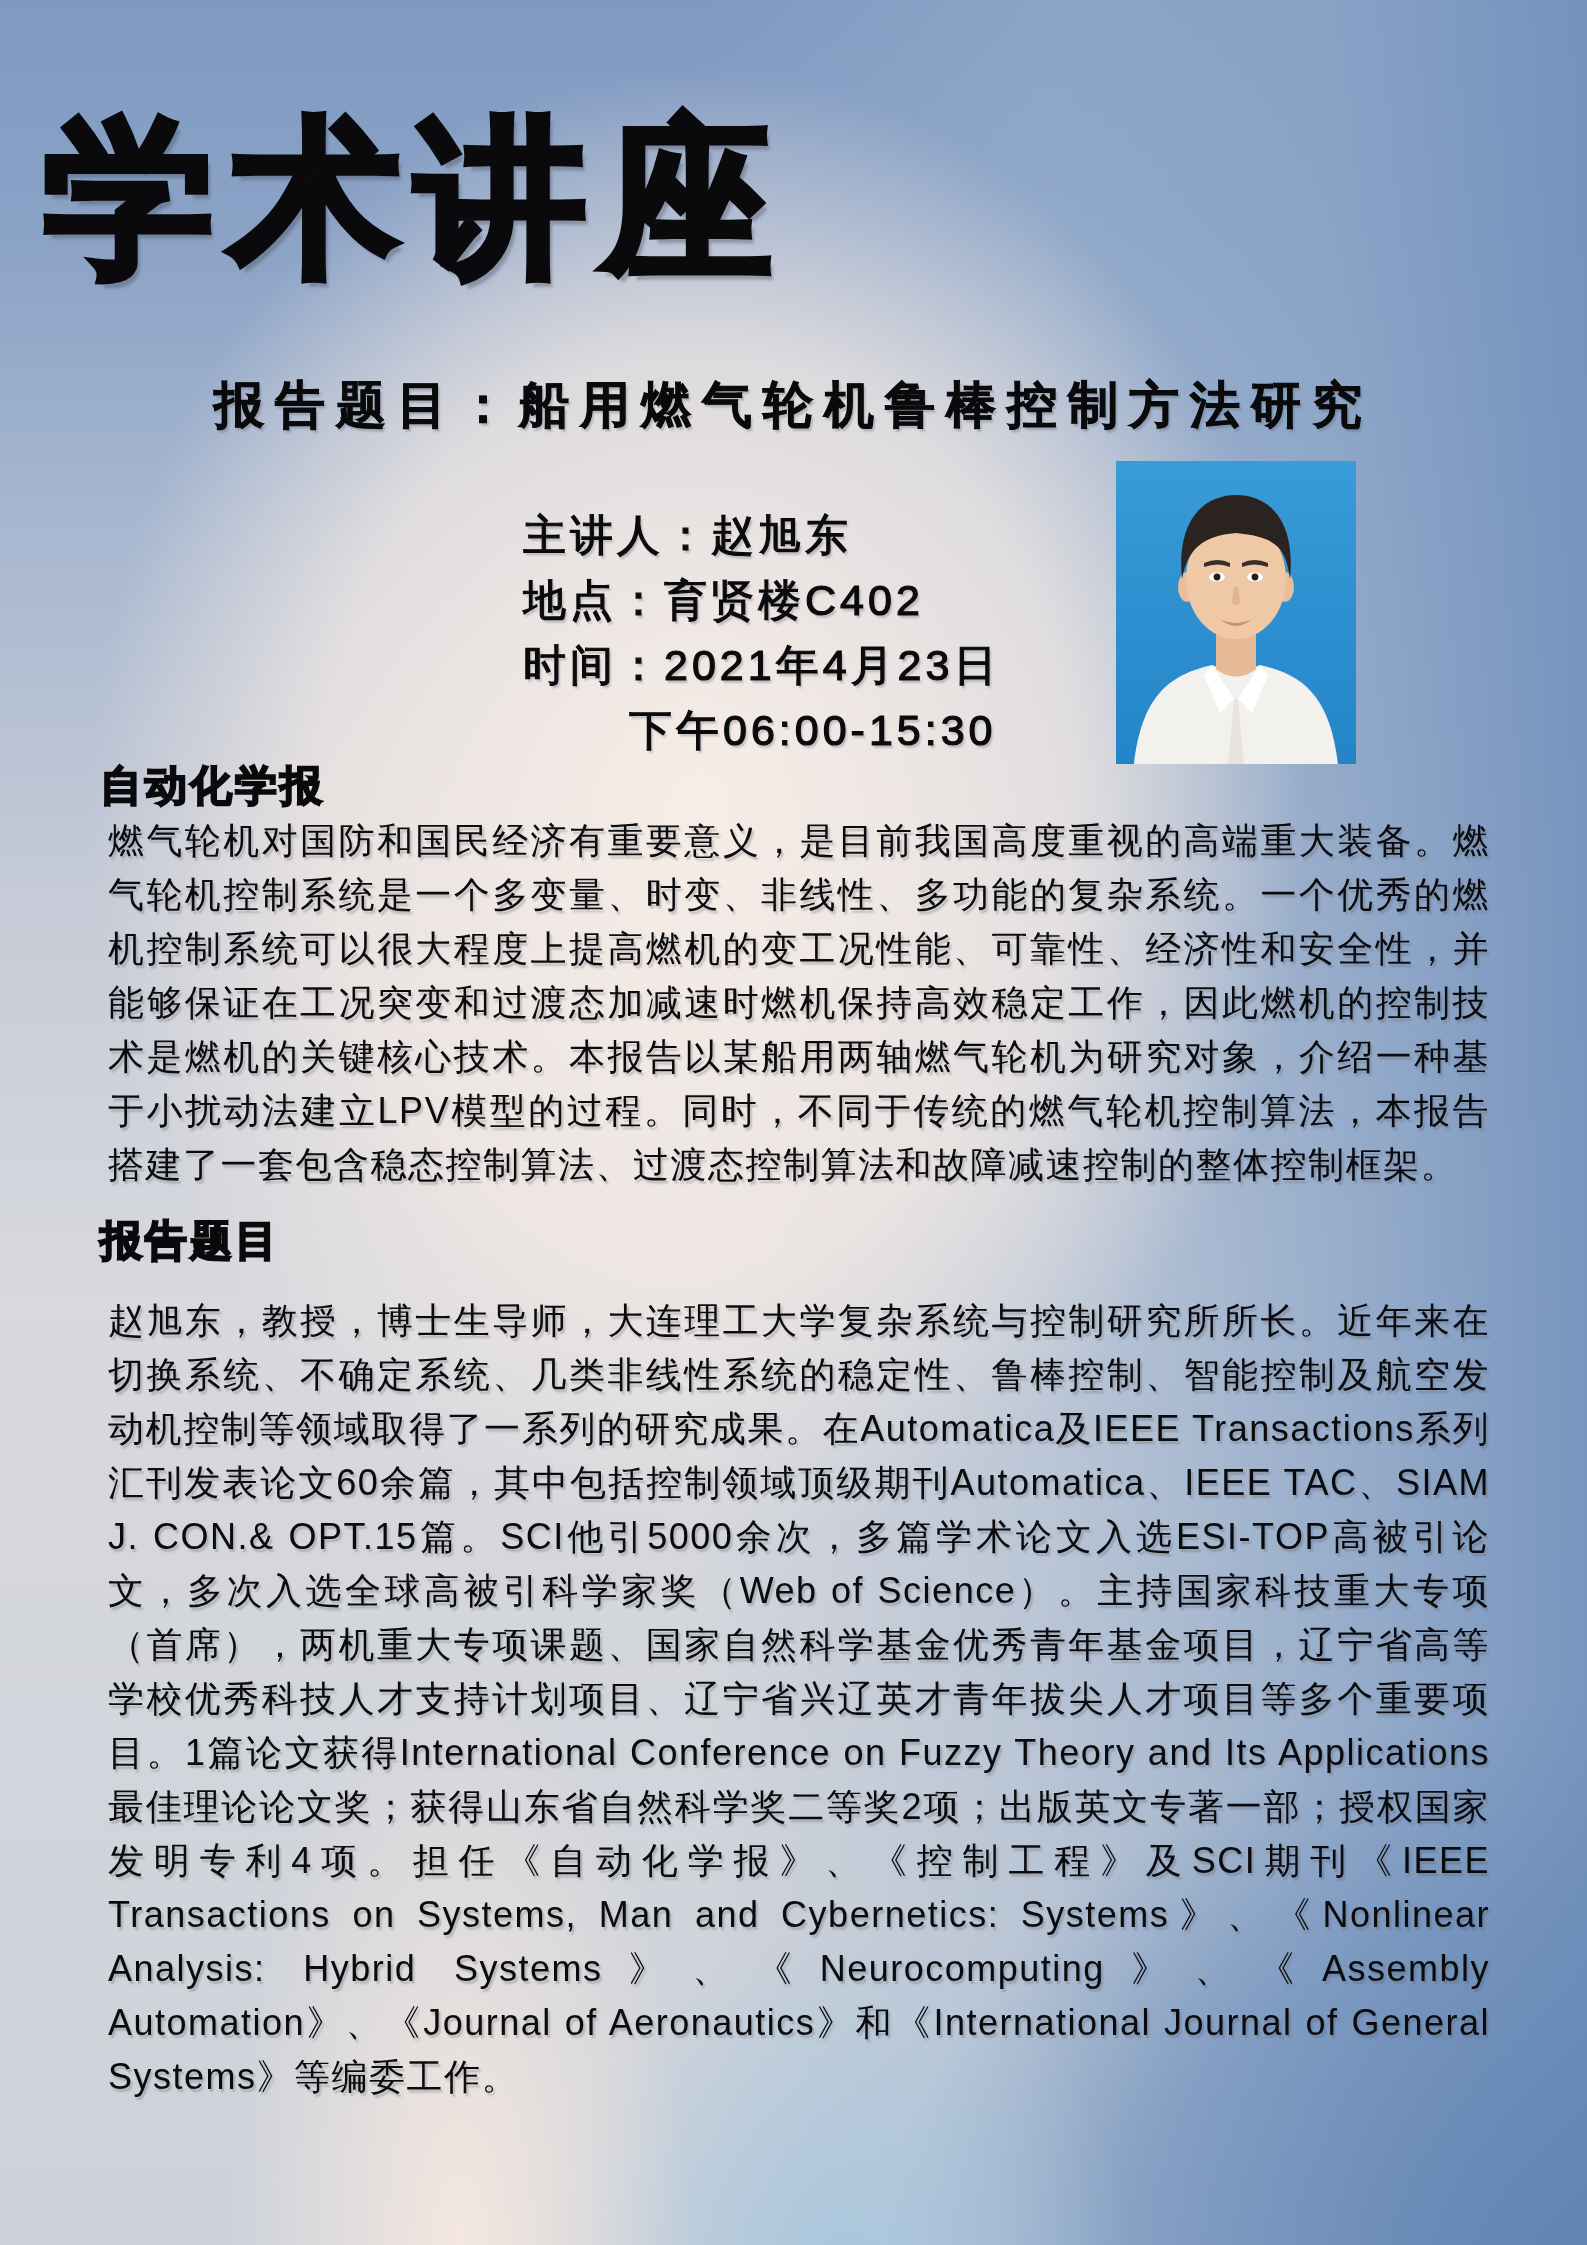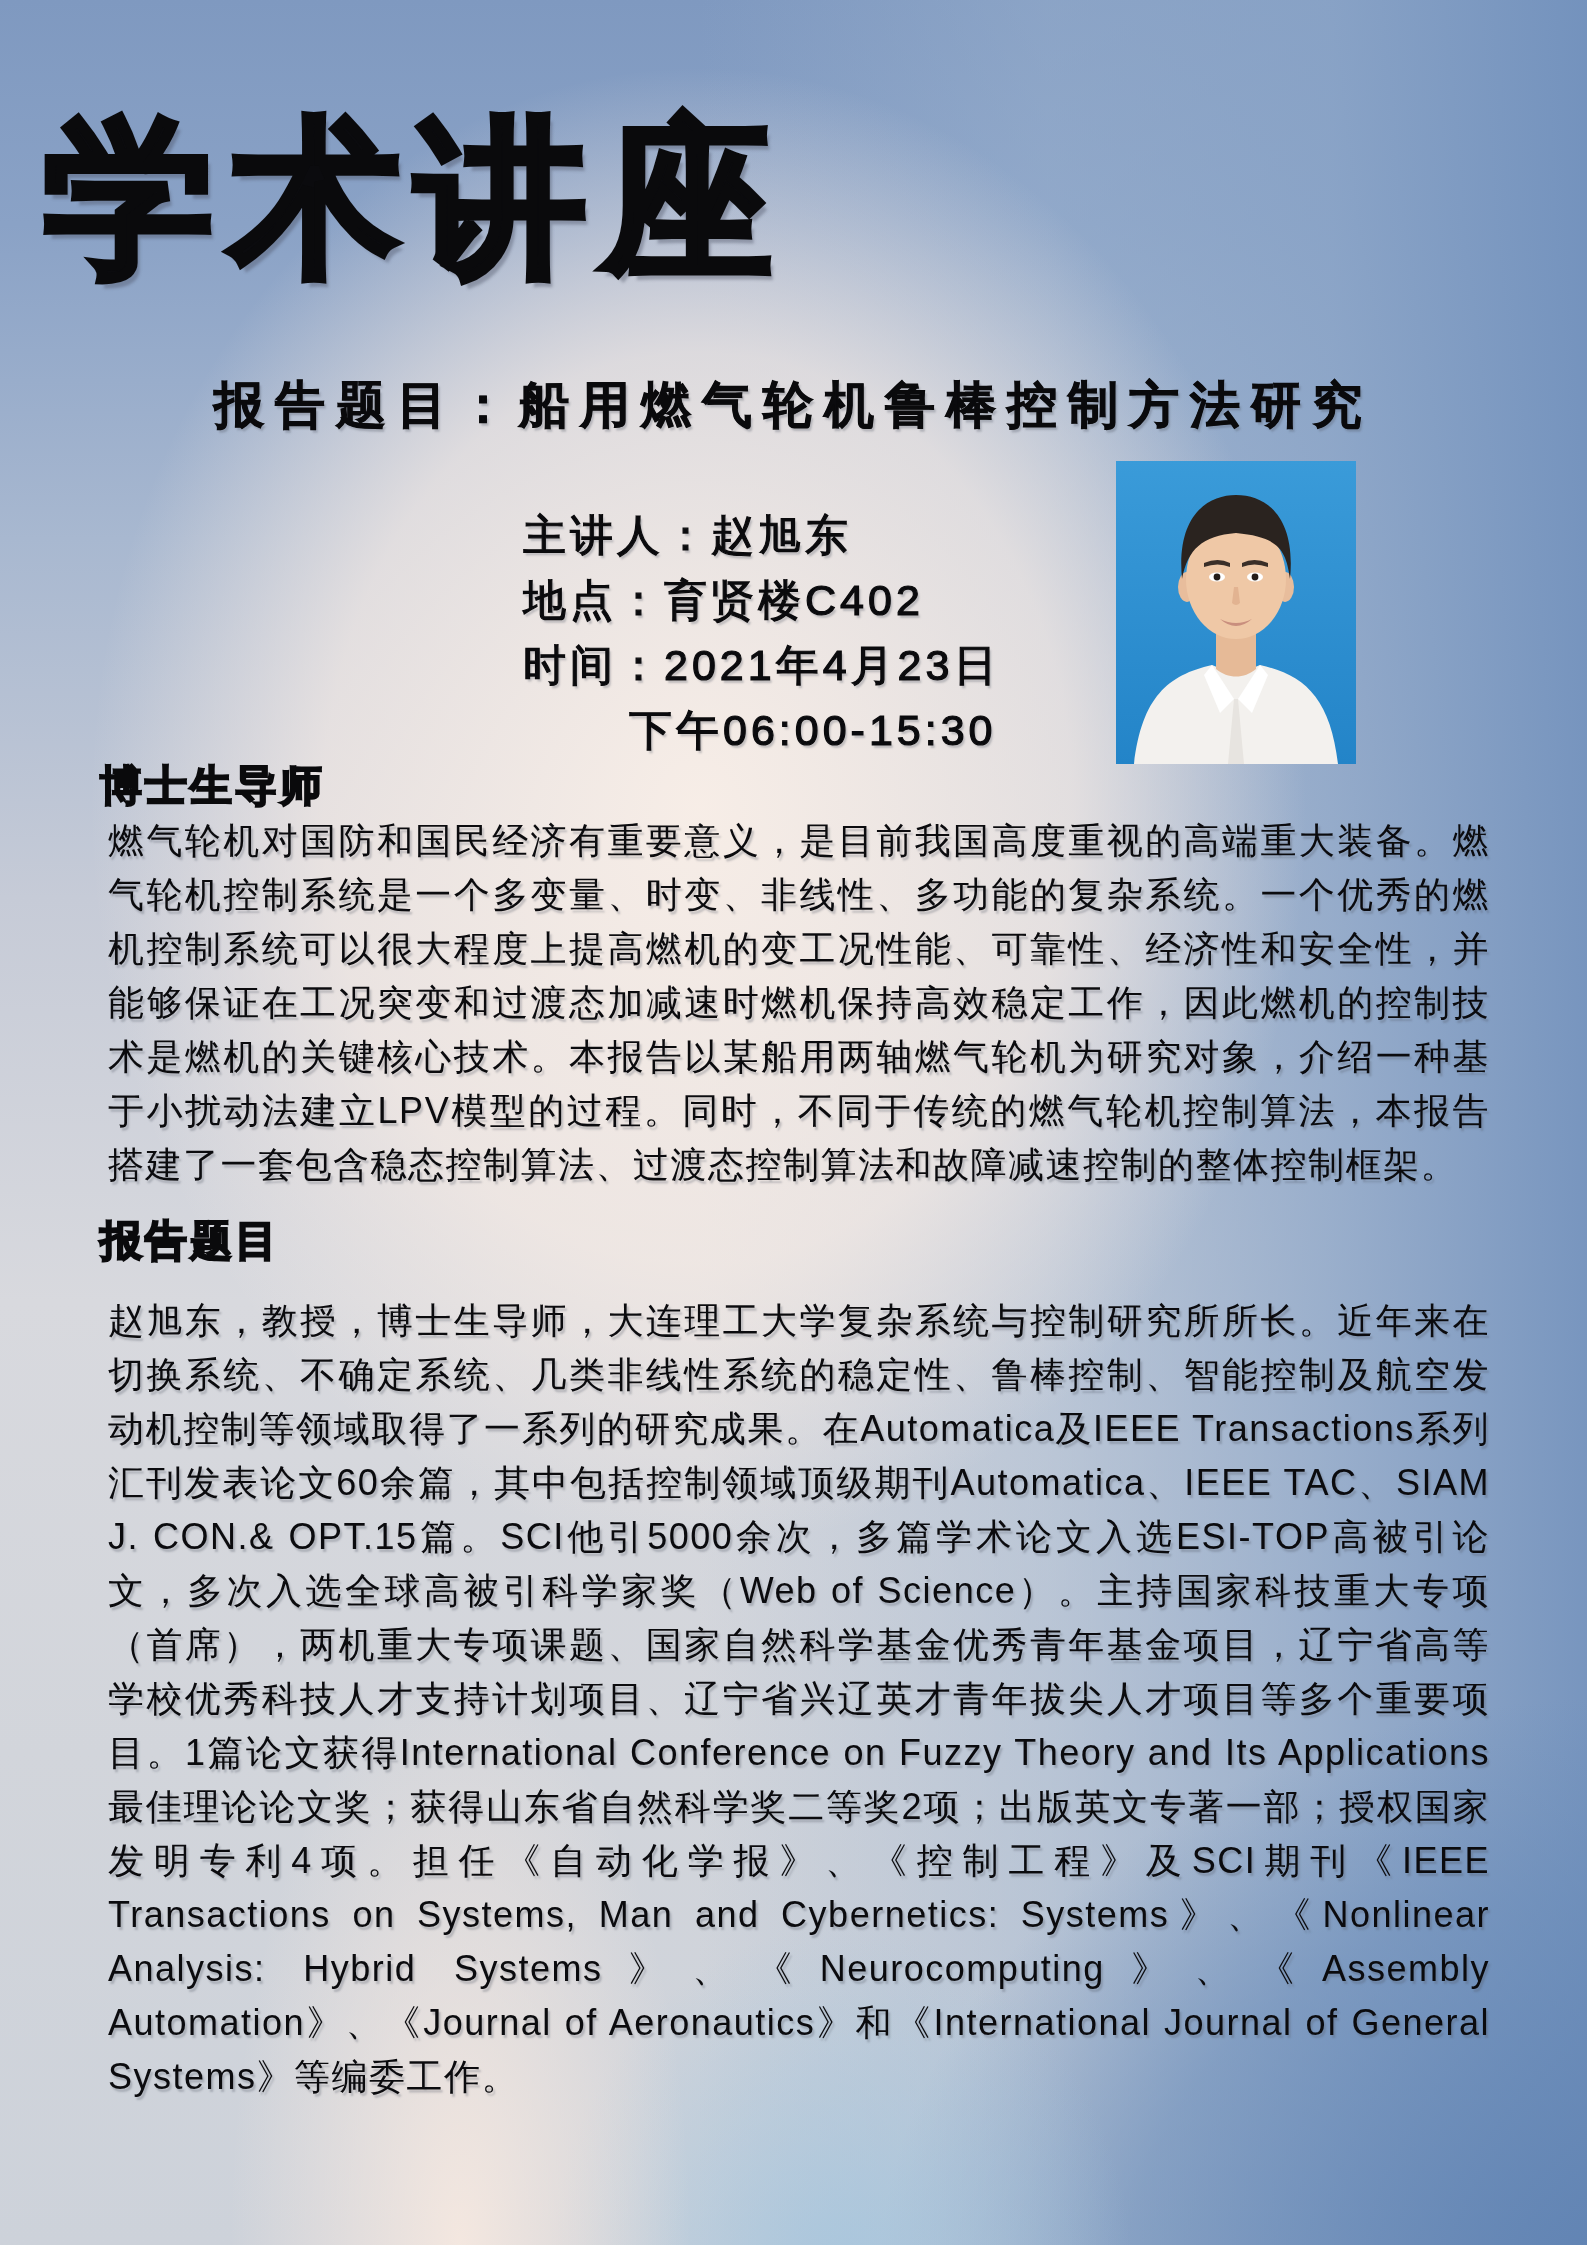--- a/index.html
+++ b/index.html
@@ -109,21 +109,21 @@
     <ellipse cx="101" cy="116" rx="8" ry="4.5" fill="#ffffff"></ellipse>
     <ellipse cx="139" cy="116" rx="8" ry="4.5" fill="#ffffff"></ellipse>
     <circle cx="101" cy="116" r="3.4" fill="#241c18"></circle>
     <circle cx="139" cy="116" r="3.4" fill="#241c18"></circle>
 
     <path d="M118 126 L116 142 Q120 146 124 142 L122 126 Z" fill="#e2b391"></path>
 
     <path d="M104 158 Q120 166 136 158 Q120 172 104 158 Z" fill="#c98f7e"></path>
   </svg>
 
-  <div class="section-heading heading-abstract">博士生导师</div>
+  <div class="section-heading heading-abstract">自动化学报</div>
 
   <div class="section-body body-abstract shadowed">燃气轮机对国防和国民经济有重要意义，是目前我国高度重视的高端重大装备。燃气轮机控制系统是一个多变量、时变、非线性、多功能的复杂系统。一个优秀的燃机控制系统可以很大程度上提高燃机的变工况性能、可靠性、经济性和安全性，并能够保证在工况突变和过渡态加减速时燃机保持高效稳定工作，因此燃机的控制技术是燃机的关键核心技术。本报告以某船用两轴燃气轮机为研究对象，介绍一种基于小扰动法建立LPV模型的过程。同时，不同于传统的燃气轮机控制算法，本报告搭建了一套包含稳态控制算法、过渡态控制算法和故障减速控制的整体控制框架。</div>
 
   <div class="section-heading heading-profile">报告题目</div>
 
   <div class="section-body body-profile shadowed">赵旭东，教授，博士生导师，大连理工大学复杂系统与控制研究所所长。近年来在切换系统、不确定系统、几类非线性系统的稳定性、鲁棒控制、智能控制及航空发动机控制等领域取得了一系列的研究成果。在Automatica及IEEE Transactions系列汇刊发表论文60余篇，其中包括控制领域顶级期刊Automatica、IEEE TAC、SIAM J. CON.&amp; OPT.15篇。SCI他引5000余次，多篇学术论文入选ESI-TOP高被引论文，多次入选全球高被引科学家奖（Web of Science）。主持国家科技重大专项（首席），两机重大专项课题、国家自然科学基金优秀青年基金项目，辽宁省高等学校优秀科技人才支持计划项目、辽宁省兴辽英才青年拔尖人才项目等多个重要项目。1篇论文获得International Conference on Fuzzy Theory and Its Applications最佳理论论文奖；获得山东省自然科学奖二等奖2项；出版英文专著一部；授权国家发明专利4项。担任《自动化学报》、《控制工程》及SCI期刊《IEEE Transactions on Systems, Man and Cybernetics: Systems》、《Nonlinear Analysis: Hybrid Systems》、《Neurocomputing》、《Assembly Automation》、《Journal of Aeronautics》和《International Journal of General Systems》等编委工作。</div>
 
 </div>
 
 </body></html>

